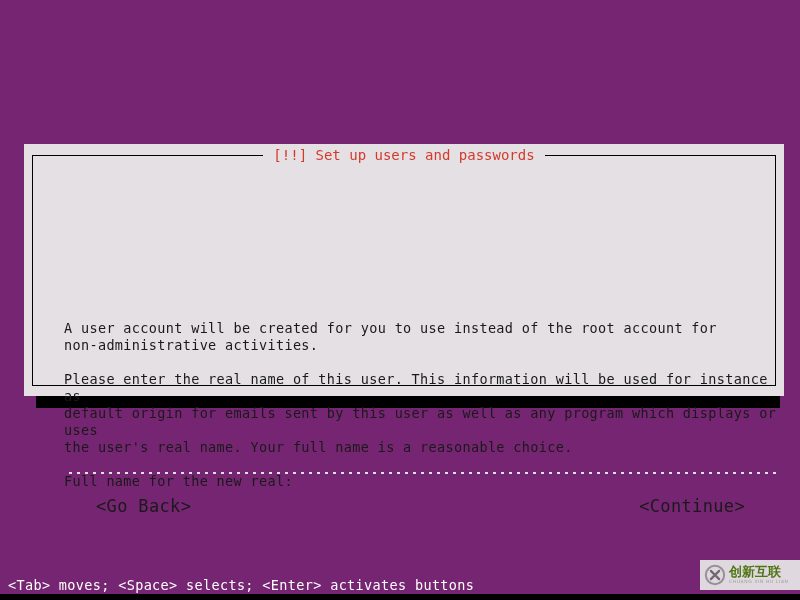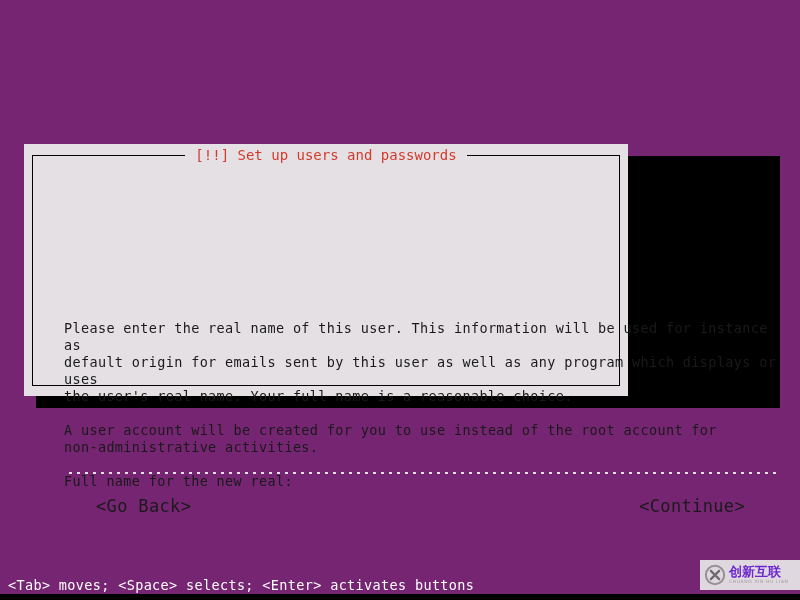--- a/index.html
+++ b/index.html
@@ -21,21 +21,21 @@
     left: 36px;
     top: 156px;
     width: 744px;
     height: 252px;
     background: #000000;
   }
   #dialog {
     position: absolute;
     left: 24px;
     top: 144px;
-    width: 604px;
+    width: 760px;
     height: 252px;
     background: #e4e0e3;
     box-sizing: border-box;
   }
   #dialog-inner {
     position: absolute;
     left: 8px;
     top: 11px;
     right: 8px;
     bottom: 10px;
@@ -196,21 +196,21 @@
   #watermark-text {
     display: flex;
     flex-direction: column;
     justify-content: center;
     line-height: 1;
   }
   #watermark-cn {
     font-family: "DejaVu Sans", sans-serif;
     font-size: 13px;
     font-weight: bold;
-    color: #6d28d9;
+    color: #4d7c0f;
     letter-spacing: 0px;
     white-space: nowrap;
   }
   #watermark-py {
     font-family: "DejaVu Sans", sans-serif;
     font-size: 4.5px;
     color: #a6a6a6;
     letter-spacing: 0.6px;
     margin-top: 2px;
     white-space: nowrap;
@@ -222,25 +222,25 @@
 <div id="dialog-shadow"></div>
 
 <div id="dialog">
   <div id="dialog-inner"></div>
 
   <div id="dialog-title-wrap">
     <span id="dialog-title">[!!] Set up users and passwords</span>
   </div>
 
   <div id="dialog-body">
+    <p class="para">A user account will be created for you to use instead of the root account for
+non-administrative activities.</p>
     <p class="para">Please enter the real name of this user. This information will be used for instance as
 default origin for emails sent by this user as well as any program which displays or uses
 the user's real name. Your full name is a reasonable choice.</p>
-    <p class="para">A user account will be created for you to use instead of the root account for
-non-administrative activities.</p>
     <p class="para">Full name for the new real:</p>
   </div>
 
   <div id="input-row">
     <input id="fullname-input" type="text" value="" style="">
     <div id="fullname-underline"></div>
   </div>
 
   <div id="button-row">
     <button id="go-back-button" class="dlg-button">&lt;Go Back&gt;</button>

